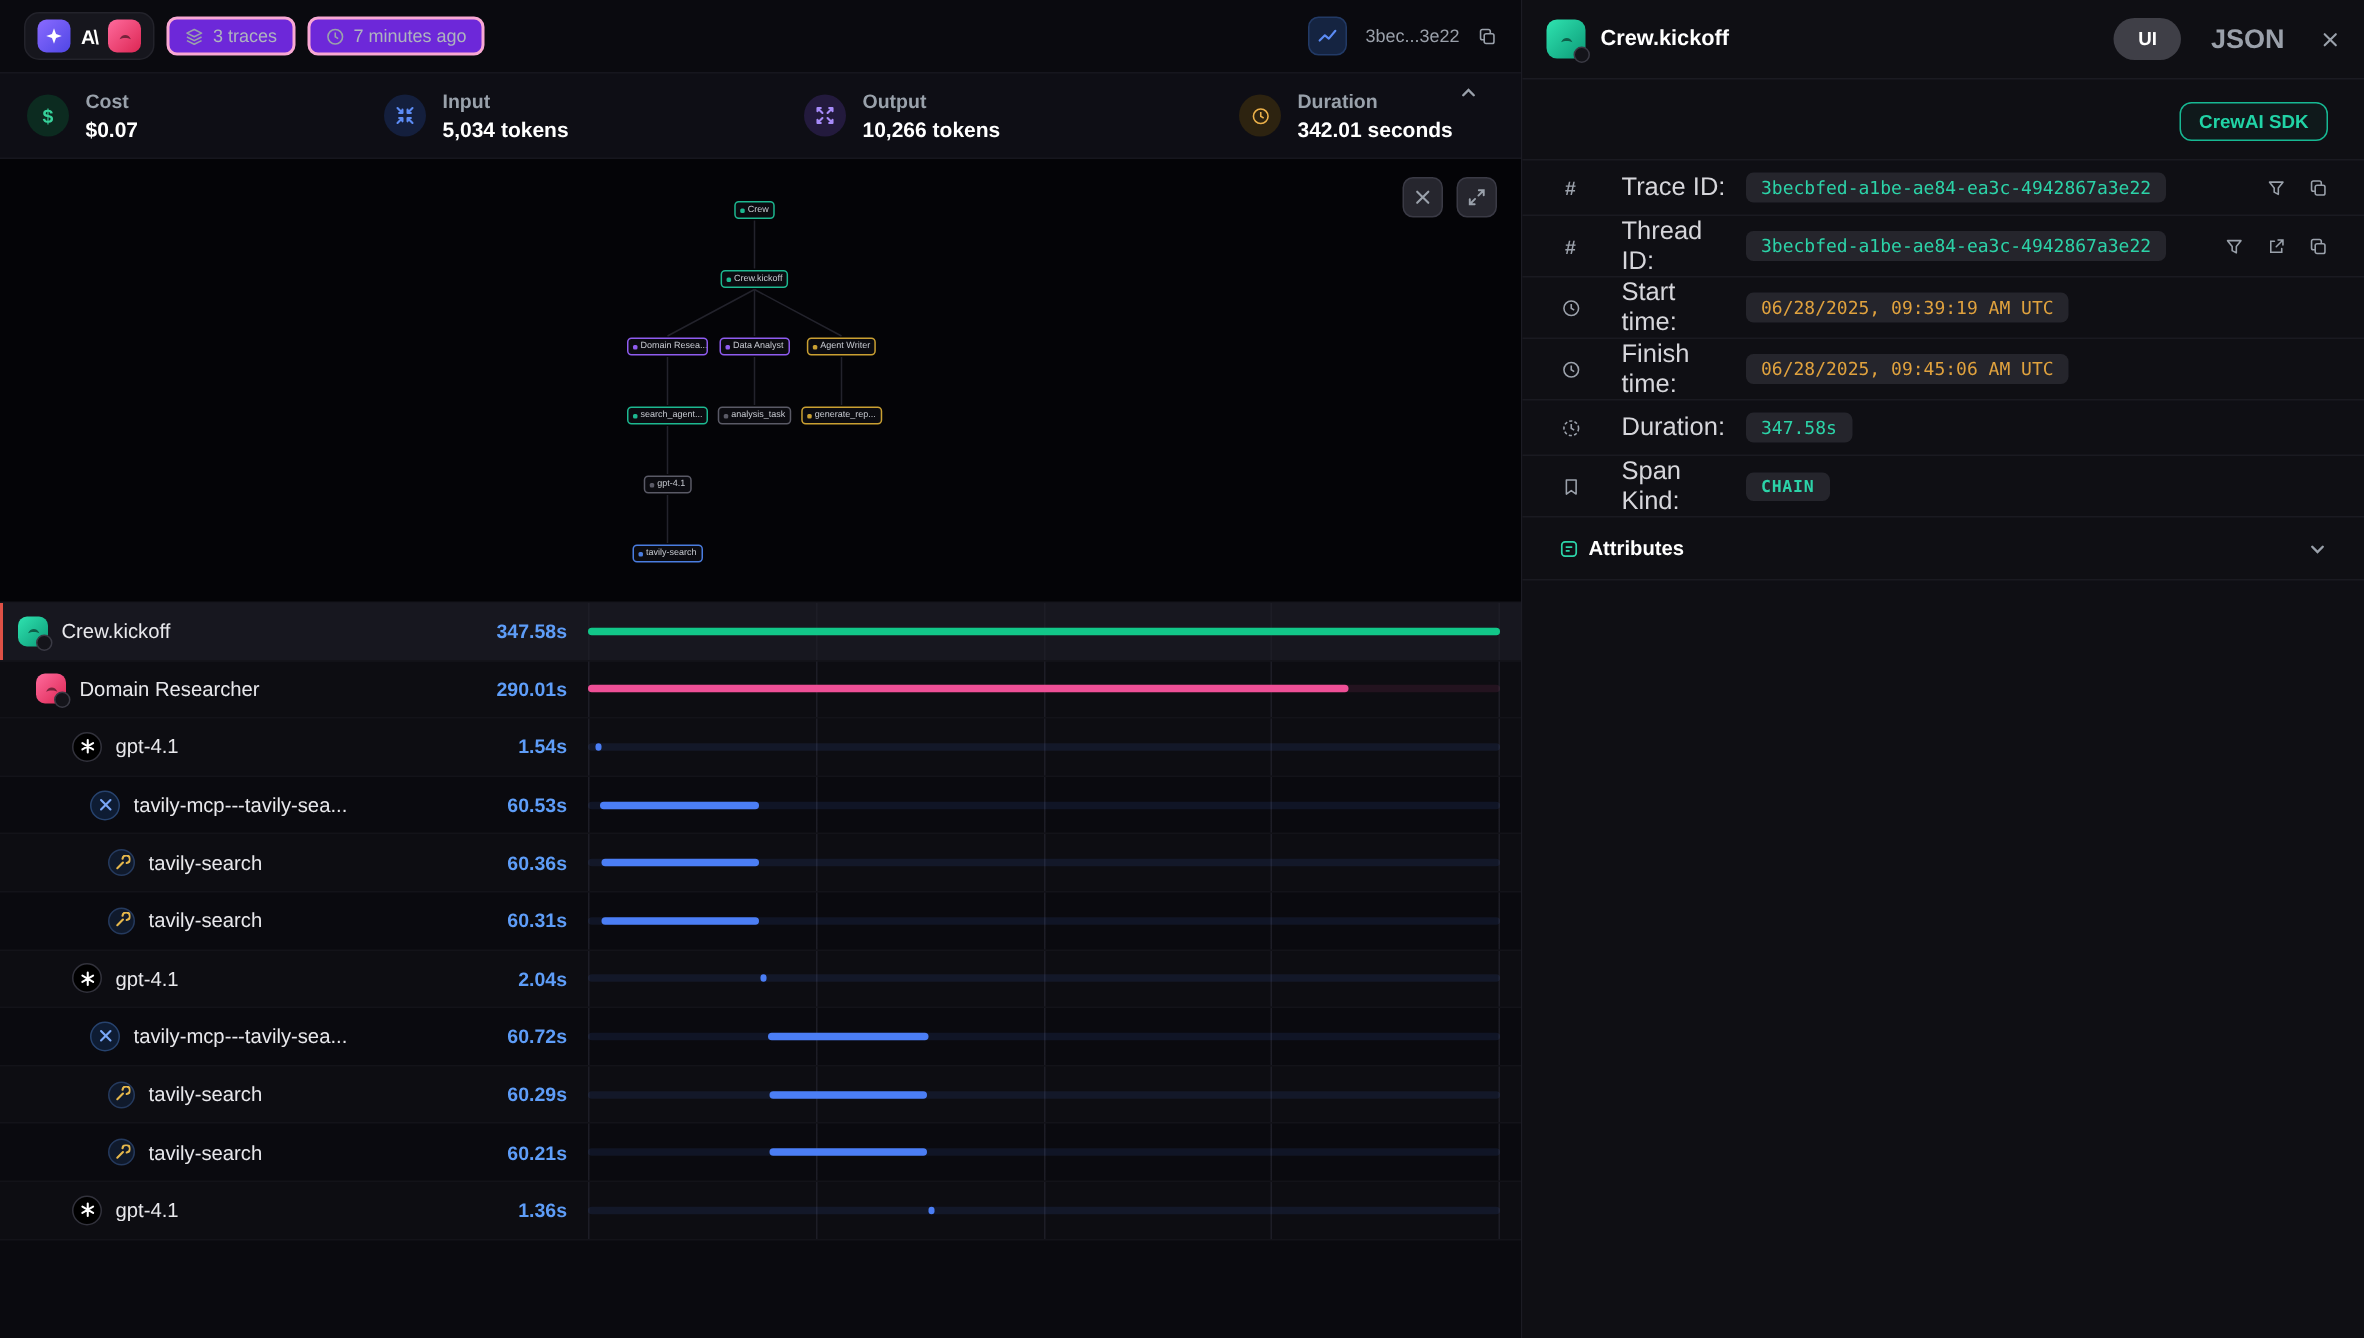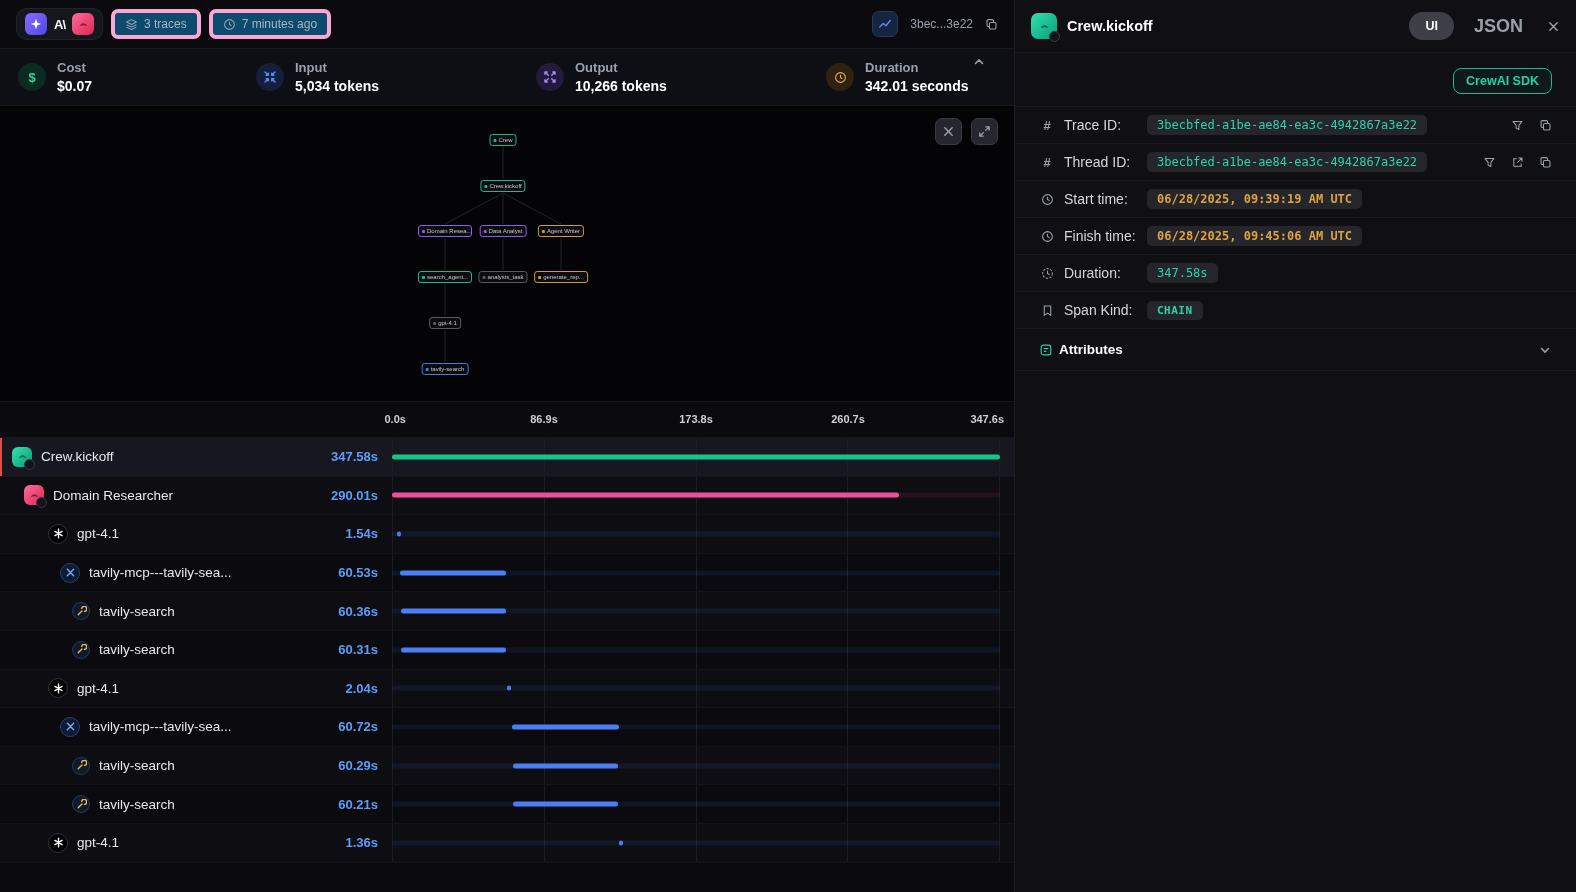--- a/index.html
+++ b/index.html
@@ -20,21 +20,21 @@
   .topbar { height:48px; display:flex; align-items:center; padding:0 16px; gap:8px; }
   .logo-pill { display:flex; align-items:center; gap:7px; padding:4px 8px; background:#16161d; border:1px solid #23232b; border-radius:10px; }
   .lsq { width:22px; height:22px; border-radius:6px; display:inline-flex; align-items:center; justify-content:center; position:relative; flex:none; }
   .lsq.sm { width:20px; height:20px; }
   .lsq.md { width:26px; height:26px; border-radius:7px; }
   .grad-purple { background:linear-gradient(135deg,#8a6bff,#4f46e5); }
   .teal-g { background:linear-gradient(135deg,#2fe3b0,#0c9a77); }
   .pink-g { background:linear-gradient(135deg,#ff6b9d,#dc2653); }
   .anthropic { color:#fff; font-weight:800; font-size:13px; letter-spacing:-1px; }
   .bdot::after { content:""; position:absolute; right:-3px; bottom:-3px; width:9px; height:9px; border-radius:50%; background:#14141a; border:1px solid #3a3a44; }
-  .pillbadge { display:flex; align-items:center; gap:6px; padding:4px 10px; background:#0c4a6e; border:4px solid #f9a8d4; border-radius:7px; font-size:12px; color:#aeb4be;justify-content:flex-end; }
+  .pillbadge { display:flex; align-items:center; gap:6px; padding:4px 10px; background:#6d28d9; border:2px solid #f9a8d4; border-radius:7px; font-size:12px; color:#aeb4be;justify-content:flex-end; }
   .spacer { flex:1; }
   .chartbtn { width:26px; height:26px; border-radius:7px; background:#152441; border:1px solid #223a66; display:flex; align-items:center; justify-content:center; color:#5c8cf5; }
   .trace-short { font-size:12px; color:#9aa0aa; margin:0 4px; }
   .ic { display:inline-flex; align-items:center; justify-content:center; color:#9aa1ab; }
 
   
   .stats { height:58px; background:#0e0e15; border-top:1px solid #16161e; border-bottom:1px solid #16161e;
            display:grid; grid-template-columns:238px 280px 290px 1fr; align-items:center; padding:0 18px; position:relative; }
   .stat { display:flex; align-items:center; gap:11px; }
   .stat-icon { width:28px; height:28px; border-radius:50%; display:flex; align-items:center; justify-content:center; flex:none; }
@@ -91,24 +91,24 @@
   .details-header { height:53px; display:flex; align-items:center; gap:10px; padding:0 16px; border-bottom:1px solid #1b1b22; }
   .d-title { font-size:14.5px; font-weight:700; color:#fff; flex:1; }
   .toggle-ui { background:#3f3f47; color:#fff; font-size:12.5px; font-weight:600; padding:7px 16px; border-radius:15px; border:none; font-family:inherit; }
   .toggle-json { color:#9aa0aa; font-size:18px; font-weight:600; margin:0 10px; background:none; border:none; font-family:inherit; }
   .close-x { color:#9aa1ab; margin-left:4px; }
   .sdk-row { display:flex; justify-content:flex-end; padding:15px 24px 12px; }
   .sdk-badge { border:1px solid #17b893; color:#21d3a6; font-size:12.5px; font-weight:700; padding:5px 12px; border-radius:8px; background:rgba(23,184,147,0.06); }
   .fields { border-top:1px solid #1a1a21; }
   .field { display:flex; align-items:center; min-height:37px; padding:0 24px; border-bottom:1px solid #1a1a21; gap:9px; }
   .f-icon { width:16px; color:#9ba1ab; display:flex; justify-content:center; flex:none; }
-  .f-label { font-size:14px; color:#d6d6db; width:74px; flex:none; }
+  .f-label { font-size:17px; color:#d6d6db; width:74px; flex:none;margin-left:17px; }
   .f-value { font-size:12px; padding:3px 10px; border-radius:5px; background:#25252c; font-family:"DejaVu Sans Mono", monospace; white-space:nowrap; }
   .v-id   { color:#2cd3a8; }
-  .v-time { color:#e0a23e;font-weight:bold; }
+  .v-time { color:#e0a23e; }
   .v-kind { color:#2cd3a8; font-weight:700; font-size:11px; letter-spacing:0.5px; }
   .f-actions { margin-left:auto; display:flex; gap:15px; color:#8f959e; }
   .attributes-row { display:flex; align-items:center; gap:6px; padding:13px 24px; border-bottom:1px solid #1a1a21; }
   .attr-label { font-size:13.5px; font-weight:700; color:#fff; flex:1; }
 </style>
 </head>
 <body>
 
 <div class="app" data-interactable="false">
 
@@ -279,29 +279,20 @@
             <span class="ic" data-interactable="false">
               <svg width="13" height="13" viewBox="0 0 14 14" fill="none" stroke="currentColor" stroke-width="1.4" stroke-linecap="round">
                 <path d="M8.5 2H12v3.5M12 2L8.2 5.8M5.5 12H2V8.5M2 12l3.8-3.8"></path>
               </svg>
             </span>
           </button>
       </div>
     </div>
 
     <div class="waterfall" data-interactable="false">
-      <div class="timeline-header" data-interactable="false">
-        <div class="thdr-overlay" data-interactable="false">
-            <span class="tick-label" data-interactable="false" style="left: 0%; transform: translateX(-35%);">0.0s</span>
-            <span class="tick-label" data-interactable="false" style="left: 25%;">86.9s</span>
-            <span class="tick-label" data-interactable="false" style="left: 50%;">173.8s</span>
-            <span class="tick-label" data-interactable="false" style="left: 75%;">260.7s</span>
-            <span class="tick-label" data-interactable="false" style="left: 100%; transform: translateX(-88%);">347.6s</span>
-          </div>
-      </div>
       <div class="rows" data-interactable="false">
           <div class="row selected" data-interactable="true">
             <div class="row-name" data-interactable="false" style="padding-left: 12px;">
               <span class="lsq sm teal-g bdot" data-interactable="false">
                 <svg width="11" height="11" viewBox="0 0 14 14">
                   <path d="M2.2 9.2C4 4.2 10 4.2 11.8 9.2 9.2 7.6 4.8 7.6 2.2 9.2z" fill="rgba(0,0,0,0.5)"></path>
                 </svg>
               </span>
               <span class="row-label" data-interactable="false">Crew.kickoff</span>
               <span class="row-duration" data-interactable="false">347.58s</span>

